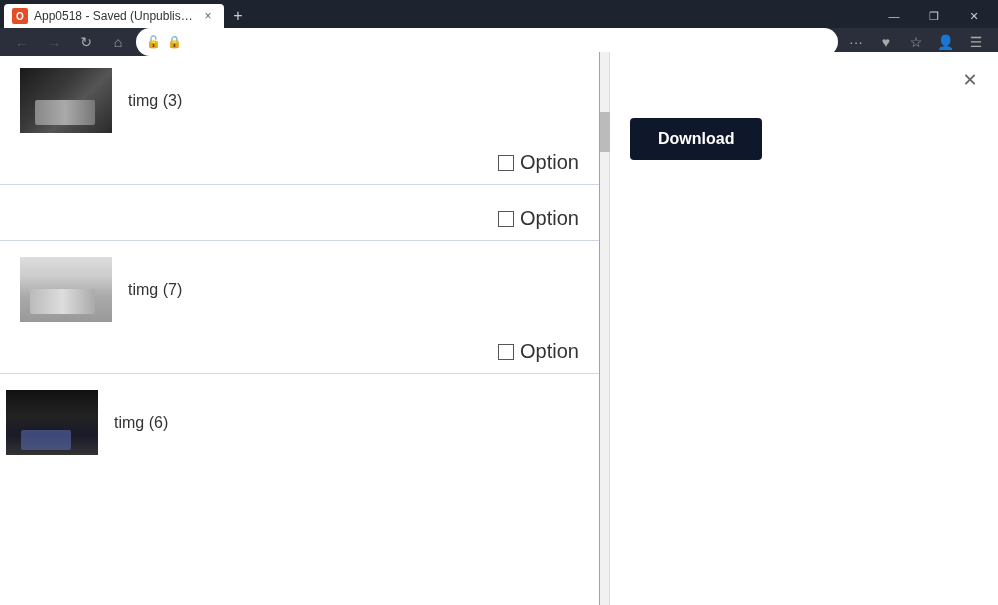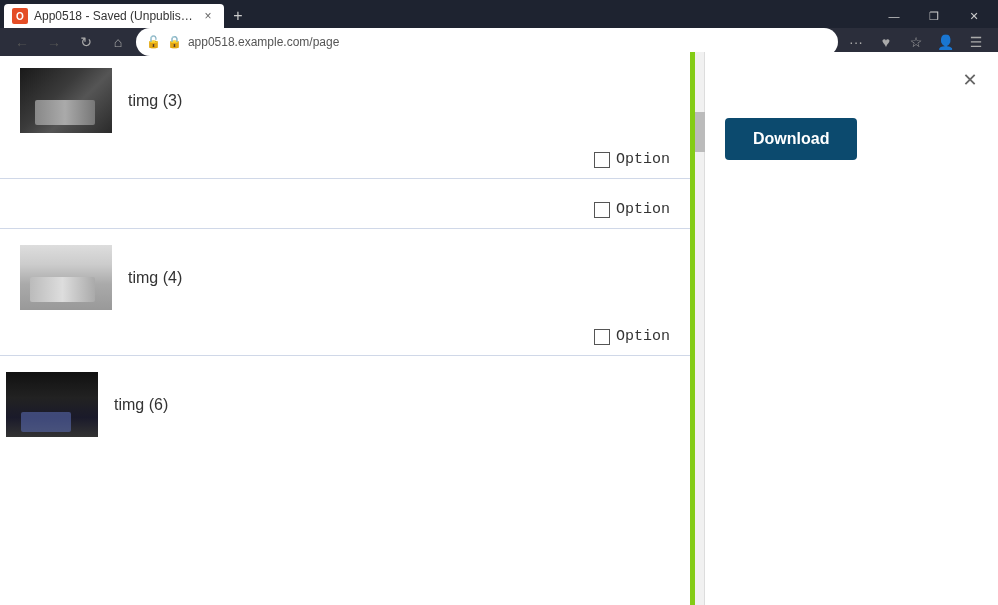--- a/index.html
+++ b/index.html
@@ -111,23 +111,23 @@
 
     
     .page-content {
       display: flex;
       height: calc(605px - 52px);
       background: #fff;
     }
 
     
     .image-list-panel {
-      width: 695px;
+      width: 600px;
       overflow-y: auto;
-      border-right: 5px solid #84cc16;
+      border-right: 1px solid #84cc16;
       position: relative;
     }
 
     
     .image-list-panel::-webkit-scrollbar { width: 10px; }
     .image-list-panel::-webkit-scrollbar-track { background: #f1f1f1; }
     .image-list-panel::-webkit-scrollbar-thumb { background: #bbb; }
 
     .image-item {
       padding: 16px 20px 0 20px;
@@ -162,44 +162,43 @@
       gap: 6px;
     }
     .option-checkbox {
       width: 16px; height: 16px;
       border: 1.5px solid #555;
       display: inline-block;
       cursor: pointer;
       flex-shrink: 0;
     }
     .option-label {
-      font-size: 15px;
-      color: #333;
-      font-family: Liberation Mono, monospace;
+      font-size: 20px;
+      color: #333;
     }
 
     
     .right-panel {
       flex: 1;
       padding: 16px 20px;
       position: relative;
       background: #fff;
     }
     .close-btn {
       position: absolute;
       top: 14px;
       right: 14px;
       font-size: 18px;
       color: #666;
       cursor: pointer;
       width: 28px; height: 28px;
       display: flex; align-items: center; justify-content: center;
     }
     .download-btn {
-      background: #0c4a6e;
+      background: #0f172a;
       color: #fff;
       border: none;
       border-radius: 4px;
       padding: 12px 28px;
       font-size: 16px;
       font-weight: bold;
       cursor: pointer;
       margin-top: 50px;
       display: block;
     }
@@ -268,21 +267,20 @@
     </div>
   </div>
   <div class="nav-bar">
     <div class="nav-btn disabled">←</div>
     <div class="nav-btn disabled">→</div>
     <div class="nav-btn">↻</div>
     <div class="nav-btn">⌂</div>
     <div class="address-bar">
       <span class="address-lock">🔓</span>
       <span class="address-lock">🔒</span>
-      <span class="address-text">app0518.example.com/page</span>
     </div>
     <div class="toolbar-icons">
       <div class="toolbar-icon">···</div>
       <div class="toolbar-icon">♥</div>
       <div class="toolbar-icon">☆</div>
       <div class="toolbar-icon">👤</div>
       <div class="toolbar-icon">☰</div>
     </div>
   </div>
 </div>
@@ -305,21 +303,21 @@
     <div class="image-item">
       <div class="option-row">
         <span class="option-checkbox"></span>
         <span class="option-label">Option</span>
       </div>
     </div>
 
     <div class="image-item">
       <div class="image-row">
         <div class="image-thumb thumb-4"></div>
-        <span class="image-title">timg (4)</span>
+        <span class="image-title">timg (7)</span>
       </div>
       <div class="option-row">
         <span class="option-checkbox"></span>
         <span class="option-label">Option</span>
       </div>
     </div>
 
     <div class="image-item">
       <div class="image-row">
         <div class="image-thumb thumb-6"></div>

